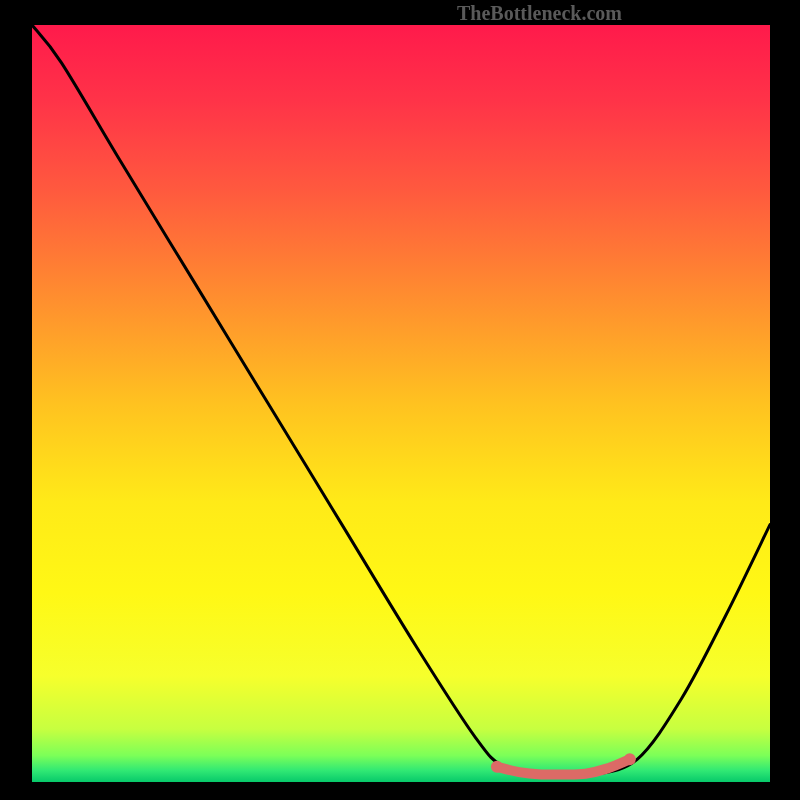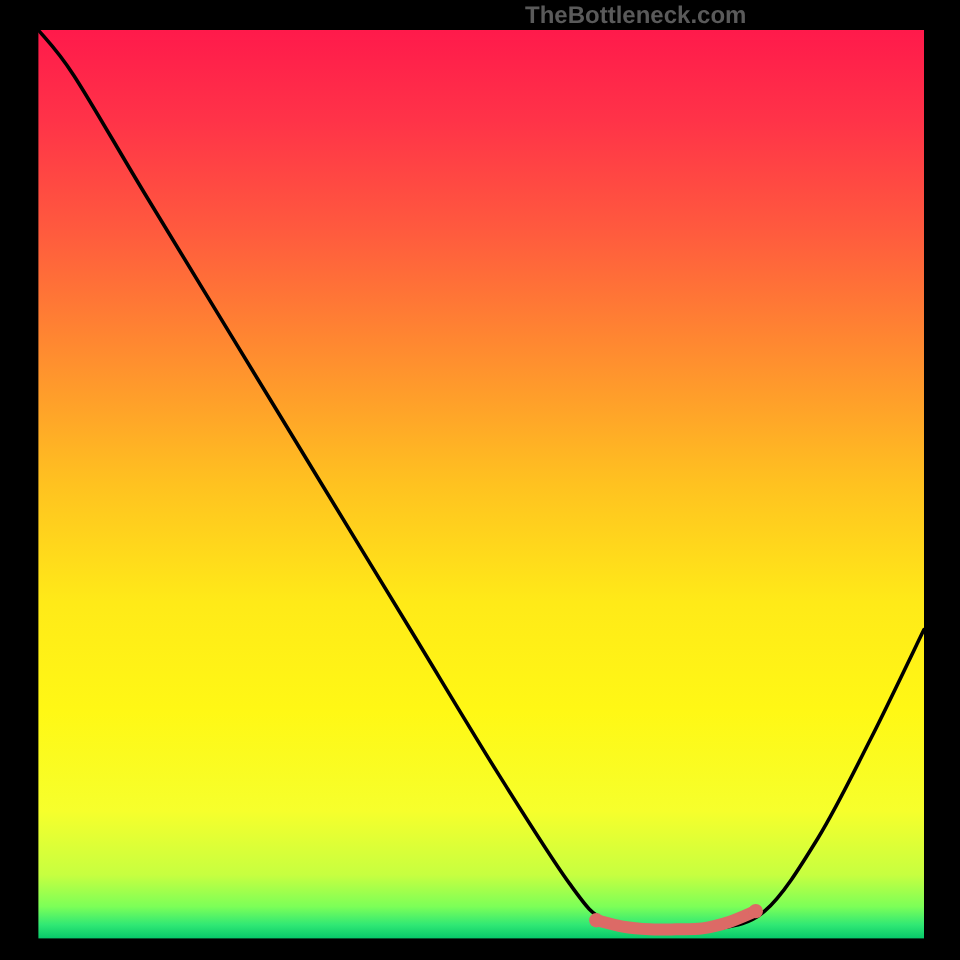--- a/index.html
+++ b/index.html
@@ -9,20 +9,21 @@
     height: 800px;
     background: #000;
     font-family: Arial, Helvetica, sans-serif;
     overflow: hidden;
   }
   .stage {
     position: relative;
     width: 640px;
     height: 800px;
     background: #000;
+    font-family: Liberation Serif, serif;
   }
   .attribution {
     position: absolute;
     top: 2px;
     right: 18px;
     color: #5a5a5a;
     font-size: 20px;
     font-weight: 600;
   }
   svg {

